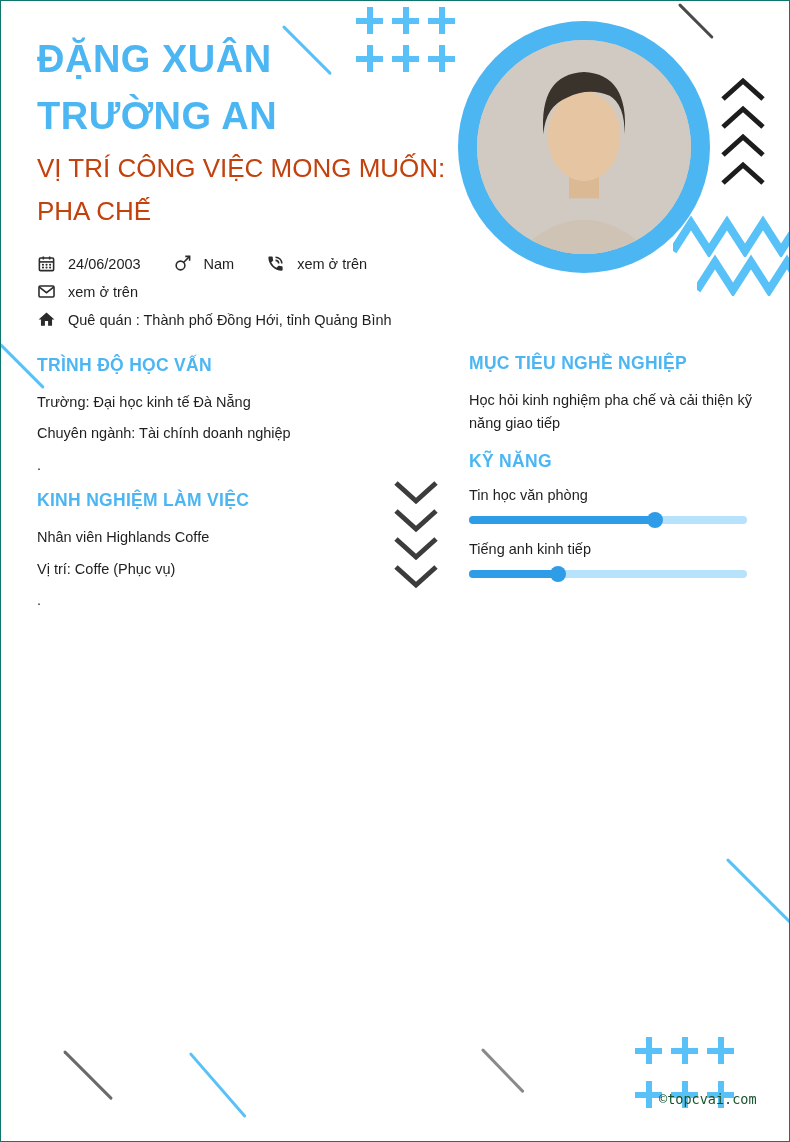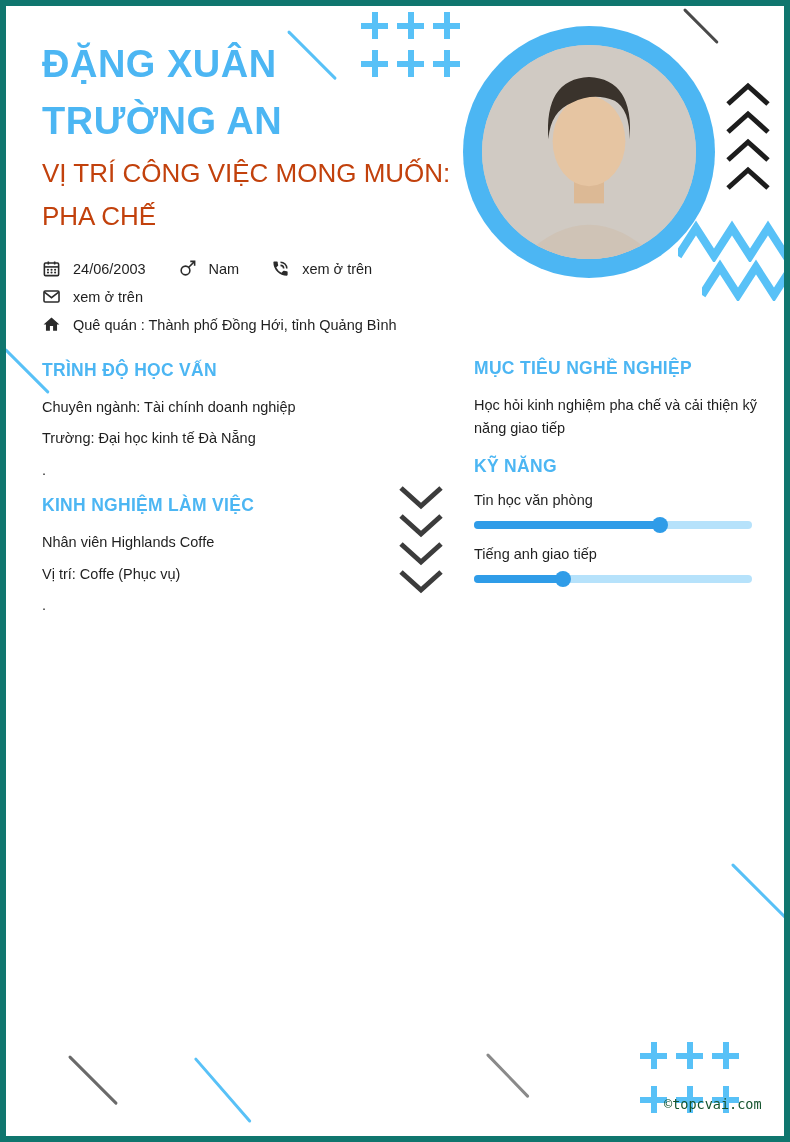--- a/index.html
+++ b/index.html
@@ -1,19 +1,19 @@
 <!DOCTYPE html>
 <html style="--accent: #4cb6f3; --accent2: #58c1f7; --slider: #2f9ce8;"><head>
 <meta charset="utf-8">
 <style>
   *{margin:0;padding:0;box-sizing:border-box}
   html,body{background:#fff}
   body{font-family:"Liberation Sans",sans-serif;color:#222}
   .page{position:relative;width:790px;height:1142px;background:#ffffff;
-        border:6px solid #0f766e;overflow:hidden}
+        border:1px solid #0f766e;overflow:hidden}
 
   
   .name{position:absolute;left:36px;top:30px;font-size:38px;font-weight:bold;
         color:var(--accent,#4cb6f3);line-height:1.5;letter-spacing:.5px}
   .position{position:absolute;left:36px;top:146px;width:415px;font-size:26px;
         font-weight:normal;color:#c2410c;line-height:1.65}
   .contact{position:absolute;left:36px;top:253px;width:430px;font-size:14.5px;color:#1f1f1f}
   .contact-row{display:flex;align-items:flex-end;margin-bottom:9px;min-height:19px}
   .contact-item{display:flex;align-items:center;margin-right:32px}
   .cicon{width:19px;height:19px;margin-right:12px;flex:0 0 auto}
@@ -183,22 +183,22 @@
         <rect x="43" y="58" width="14" height="16" fill="#dcb995"></rect>
         <ellipse cx="50" cy="45" rx="17" ry="21" fill="#e6c5a2"></ellipse>
         <path d="M31 44 Q29 16 50 15 Q71 16 69 44 Q69 30 62 26 Q52 22 42 27 Q32 31 31 44 Z" fill="#3a332c"></path>
       </svg>
     </div>
   </div>
 
   <div class="col-left">
     <div class="sec">
       <div class="sec-heading">TRÌNH ĐỘ HỌC VẤN</div>
+      <div class="line">Trường: Đại học kinh tế Đà Nẵng</div>
       <div class="line">Chuyên ngành: Tài chính doanh nghiệp</div>
-      <div class="line">Trường: Đại học kinh tế Đà Nẵng</div>
       <div class="line">.</div>
     </div>
     <div class="sec">
       <div class="sec-heading">KINH NGHIỆM LÀM VIỆC</div>
       <div class="line">Nhân viên Highlands Coffe</div>
       <div class="line">Vị trí: Coffe (Phục vụ)</div>
       <div class="line">.</div>
     </div>
   </div>
 
@@ -212,21 +212,21 @@
 
       <div class="skill">
         <div class="skill-label">Tin học văn phòng</div>
         <div class="skill-track">
           <div class="skill-fill" style="width: 67%;"></div>
           <div class="skill-knob" style="left: calc(67% - 8px);"></div>
         </div>
       </div>
 
       <div class="skill">
-        <div class="skill-label">Tiếng anh giao tiếp</div>
+        <div class="skill-label">Tiếng anh kinh tiếp</div>
         <div class="skill-track">
           <div class="skill-fill" style="width: 32%;"></div>
           <div class="skill-knob" style="left: calc(32% - 8px);"></div>
         </div>
       </div>
     </div>
   </div>
 
   <div class="watermark">©topcvai.com</div>
 

